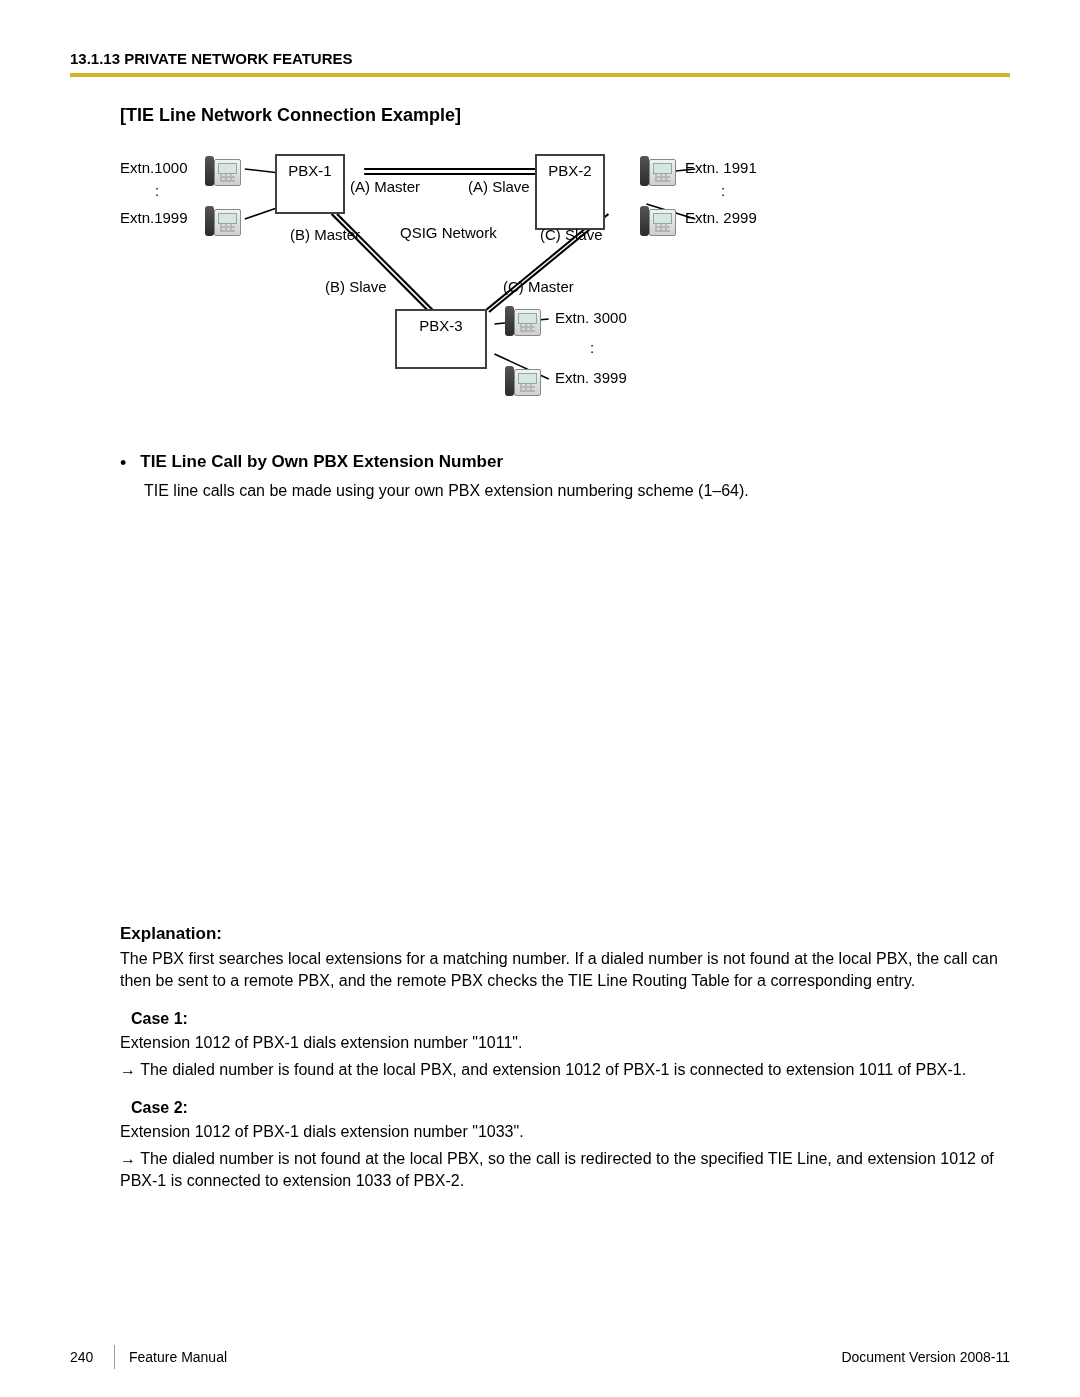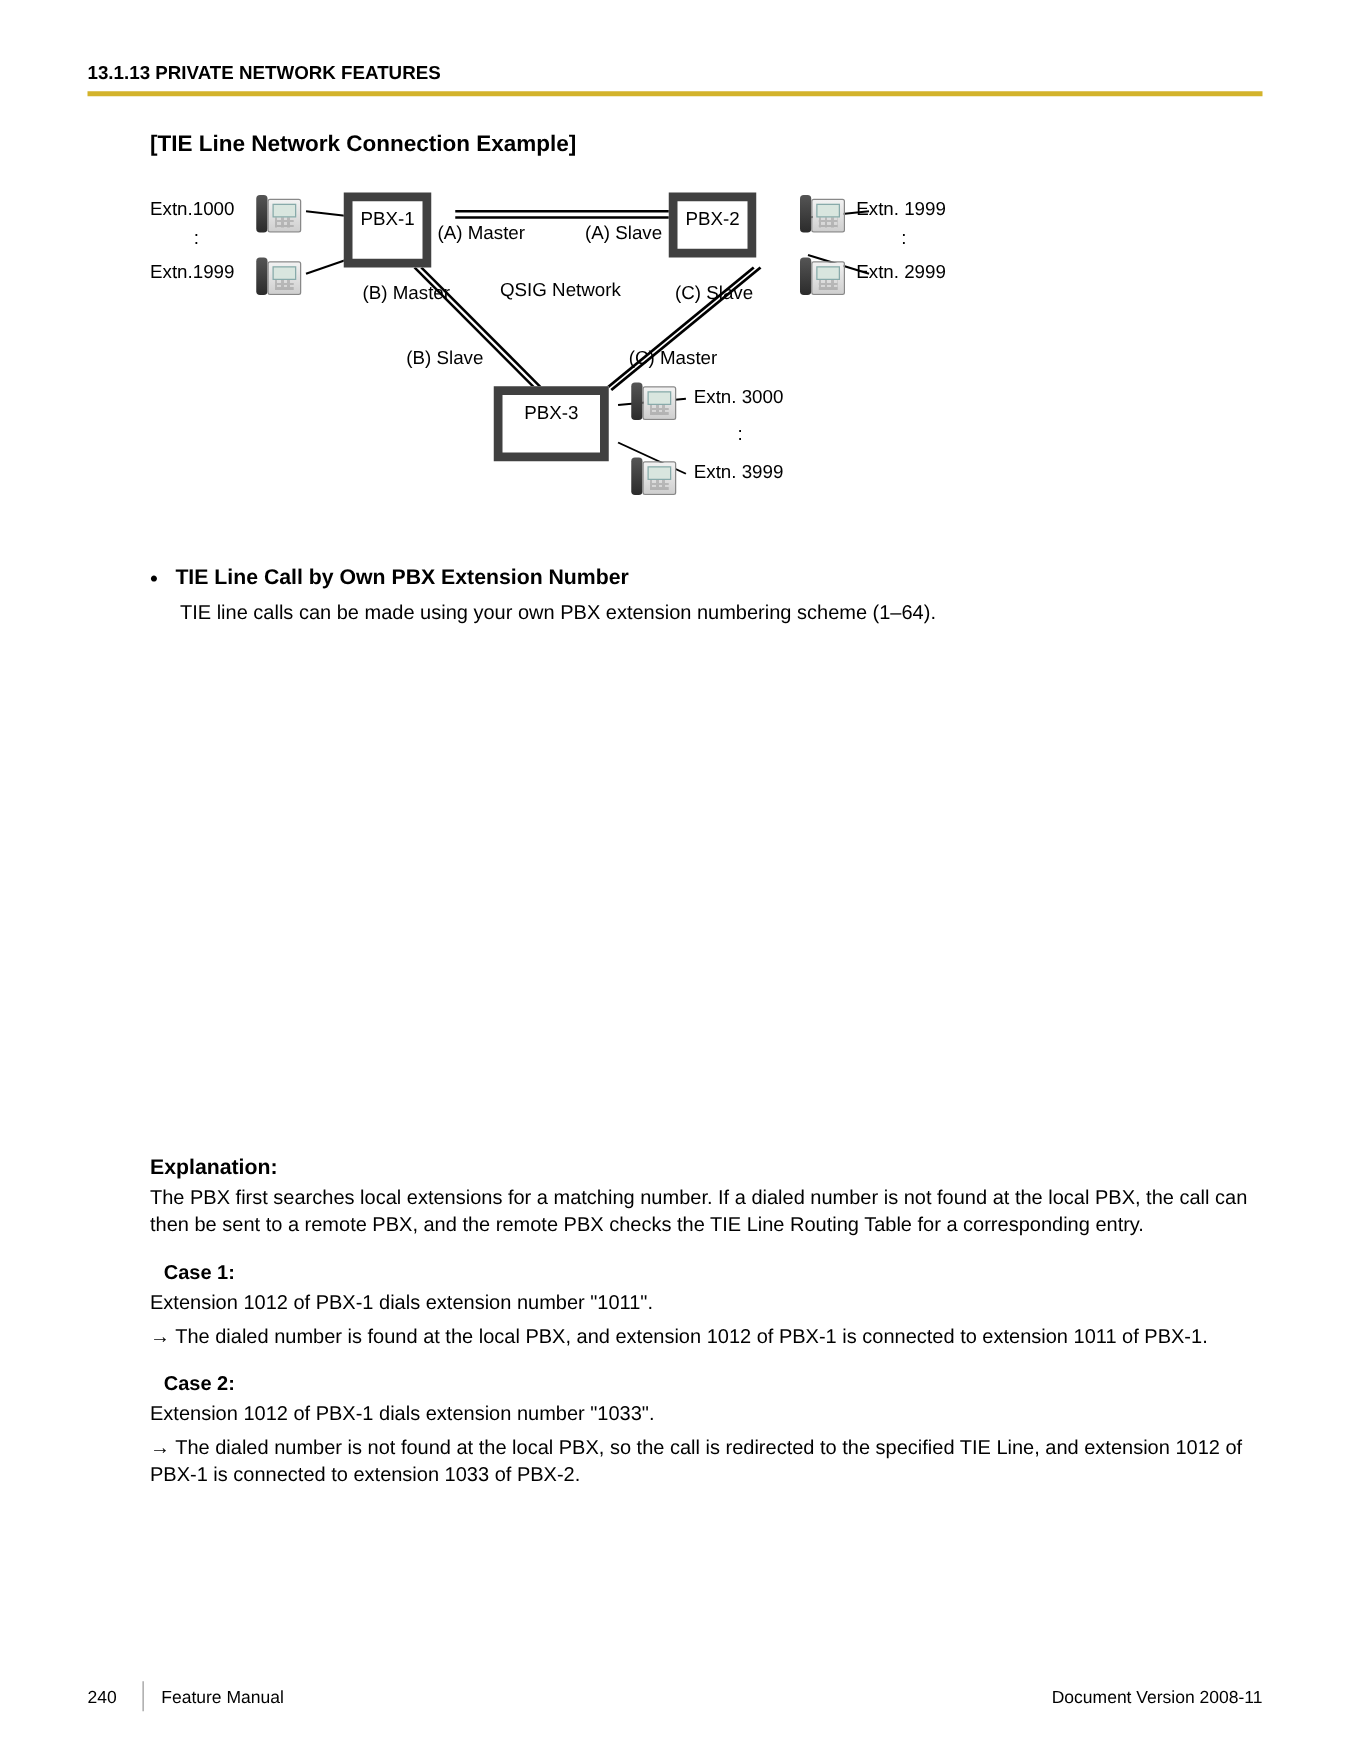--- a/index.html
+++ b/index.html
@@ -41,21 +41,21 @@
     margin-top: 18px;
     margin-bottom: 18px;
   }
   .diagram-wrap .lbl {
     position: absolute;
     font-size: 15px;
     white-space: nowrap;
   }
   .pbx-box {
     position: absolute;
-    border: 7px solid #404040;
+    border: 2px solid #404040;
     background: #fff;
     text-align: center;
     font-size: 15px;
     padding-top: 6px;
     box-sizing: border-box;
   }
   .phone {
     position: absolute;
     width: 36px;
     height: 34px;
@@ -131,21 +131,21 @@
         <line x1="115" y1="75" x2="155" y2="60" stroke="#000" stroke-width="1.5"></line>
 
         <line x1="485" y1="30" x2="530" y2="25" stroke="#000" stroke-width="1.5"></line>
         <line x1="485" y1="60" x2="530" y2="75" stroke="#000" stroke-width="1.5"></line>
 
         <line x1="345" y1="180" x2="395" y2="175" stroke="#000" stroke-width="1.5"></line>
         <line x1="345" y1="210" x2="395" y2="235" stroke="#000" stroke-width="1.5"></line>
       </svg>
 
       <div class="pbx-box" style="left:155px; top:10px; width:70px; height:60px;"><span>PBX-1</span></div>
-      <div class="pbx-box" style="left:415px; top:10px; width:70px; height:52px;"><span>PBX-2</span></div>
+      <div class="pbx-box" style="left:415px; top:10px; width:70px; height:76px;"><span>PBX-2</span></div>
       <div class="pbx-box" style="left:275px; top:165px; width:92px; height:60px;"><span>PBX-3</span></div>
 
       <div class="phone" style="left:85px; top:8px;">
           <div class="handset"></div>
           <div class="keypad"></div>
         </div>
       <div class="phone" style="left:85px; top:58px;">
           <div class="handset"></div>
           <div class="keypad"></div>
         </div>
@@ -163,21 +163,21 @@
         </div>
       <div class="phone" style="left:385px; top:218px;">
           <div class="handset"></div>
           <div class="keypad"></div>
         </div>
 
       <div class="lbl" style="left:0px; top:15px;">Extn.1000</div>
       <div class="lbl dots" style="left:35px; top:38px;">:</div>
       <div class="lbl" style="left:0px; top:65px;">Extn.1999</div>
 
-      <div class="lbl" style="left:565px; top:15px;">Extn. 1999</div>
+      <div class="lbl" style="left:565px; top:15px;">Extn. 1991</div>
       <div class="lbl dots" style="left:601px; top:38px;">:</div>
       <div class="lbl" style="left:565px; top:65px;">Extn. 2999</div>
 
       <div class="lbl" style="left:435px; top:165px;">Extn. 3000</div>
       <div class="lbl dots" style="left:470px; top:195px;">:</div>
       <div class="lbl" style="left:435px; top:225px;">Extn. 3999</div>
 
       <div class="lbl" style="left:230px; top:34px;">(A) Master</div>
       <div class="lbl" style="left:348px; top:34px;">(A) Slave</div>
       <div class="lbl" style="left:170px; top:82px;">(B) Master</div>

